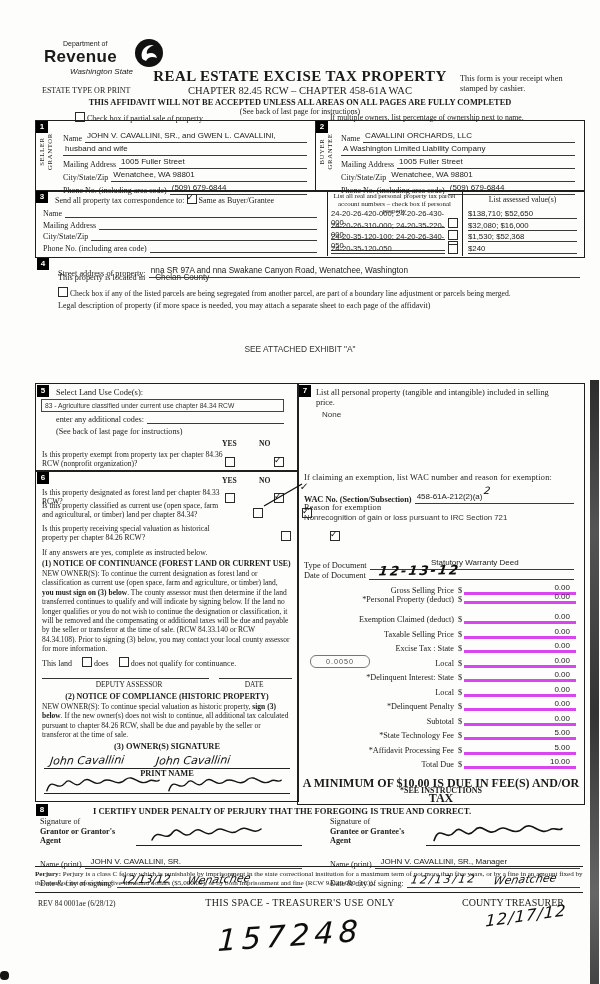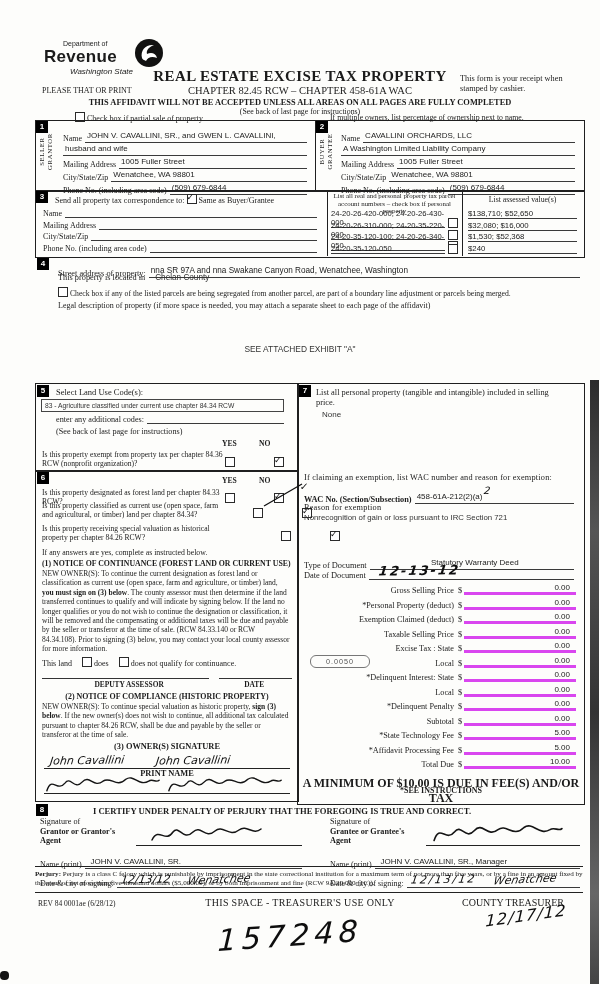--- a/index.html
+++ b/index.html
@@ -51,21 +51,21 @@
     <div class="abs san" style="left:23px;top:2px;font-size:7px;">Department of</div>
     <div class="abs san b" style="left:4px;top:9px;font-size:17px;letter-spacing:.3px;">Revenue</div>
     <div class="abs san" style="left:30px;top:29px;font-size:8px;font-style:italic;">Washington State</div>
     <svg class="abs" style="left:92px;top:-2px;" width="34" height="34" viewBox="0 0 34 34">
       <circle cx="17" cy="17" r="14" fill="#111"></circle>
       <path d="M10,22 C8,14 14,8 22,9 C17,11 14,14 15,18 C19,16 24,17 25,22 C20,20 16,21 14,25 C12,24 10.5,23.5 10,22 Z" fill="#fff"></path>
     </svg>
   </div>
 
   <div class="abs b ctr" style="left:0;top:68px;width:600px;font-size:15px;letter-spacing:.4px;">REAL ESTATE EXCISE TAX PROPERTY</div>
-  <div class="abs" style="left:42px;top:86px;font-size:8px;">PLEASE THAT OR PRINT</div>
+  <div class="abs" style="left:42px;top:86px;font-size:8px;">ESTATE TYPE OR PRINT</div>
   <div class="abs ctr" style="left:0;top:85px;width:600px;font-size:10.5px;">CHAPTER 82.45 RCW – CHAPTER 458-61A WAC</div>
   <div class="abs" style="left:460px;top:74px;width:108px;font-size:8.3px;line-height:10px;">This form is your receipt when stamped by cashier.</div>
   <div class="abs ctr b" style="left:0;top:98px;width:600px;font-size:8.4px;">THIS AFFIDAVIT WILL NOT BE ACCEPTED UNLESS ALL AREAS ON ALL PAGES ARE FULLY COMPLETED</div>
   <div class="abs ctr" style="left:0;top:107px;width:600px;font-size:7.8px;">(See back of last page for instructions)</div>
   <div class="abs" style="left:75px;top:112px;font-size:8px;">
     <span class="cb"></span>
     <span>Check box if partial sale of property</span>
   </div>
   <div class="abs" style="left:330px;top:113px;font-size:7.8px;">If multiple owners, list percentage of ownership next to name.</div>
 
@@ -245,21 +245,21 @@
       <span class="cb" style="margin-left:8px;"></span>
       <span>does</span>
       <span class="cb" style="margin-left:8px;"></span>
       <span>does not qualify for continuance.</span>
     </div>
 
     <div class="abs" style="left:6px;top:198px;right:6px;display:flex;gap:10px;">
       <div style="flex:2.3;border-bottom:1px solid #333;height:9px;"></div>
       <div style="flex:1;border-bottom:1px solid #333;height:9px;"></div>
     </div>
-    <div class="abs" style="left:6px;top:209px;right:6px;display:flex;font-size:7.4px;font-weight:bold;">
+    <div class="abs" style="left:6px;top:209px;right:6px;display:flex;font-size:7.4px;">
       <div class="ctr" style="flex:2.3;">DEPUTY ASSESSOR</div>
       <div class="ctr" style="flex:1;">DATE</div>
     </div>
 
     <div class="abs b ctr" style="left:0;top:221px;width:100%;font-size:7.9px;">(2) NOTICE OF COMPLIANCE (HISTORIC PROPERTY)</div>
     <div class="abs par" style="left:6px;top:231px;width:248px;">
       <span>NEW OWNER(S): To continue special valuation as historic property, </span><span class="b">sign (3) below</span><span>. If the new owner(s) does not wish to continue, all additional tax calculated pursuant to chapter 84.26 RCW, shall be due and payable by the seller or transferor at the time of sale.</span>
     </div>
 
     <div class="abs b ctr" style="left:0;top:271px;width:100%;font-size:8.4px;">(3) OWNER(S) SIGNATURE</div>
@@ -305,21 +305,21 @@
     <div class="frow" style="left:6px;top:180px;right:10px;height:16px;">
       <span class="flabel" style="font-size:8.4px;">Date of Document</span>
       <span class="fline"><span class="hand" style="font-size:13px;font-weight:bold;letter-spacing:2px;padding-left:10px;">12-13-12</span></span>
     </div>
 
     <div class="mrow" style="top:199px;">
         <span class="mlabel">Gross Selling Price</span>
         <span class="dollar">$</span>
         <span class="mline"><span>0.00</span></span>
       </div>
-    <div class="mrow" style="top:214px;justify-content:center;">
+    <div class="mrow" style="top:208px;justify-content:center;">
         <span class="mlabel">*Personal Property (deduct)</span>
         <span class="dollar">$</span>
         <span class="mline"><span>0.00</span></span>
       </div>
     <div class="mrow" style="top:228px;">
         <span class="mlabel">Exemption Claimed (deduct)</span>
         <span class="dollar">$</span>
         <span class="mline"><span>0.00</span></span>
       </div>
     <div class="mrow" style="top:243px;">

